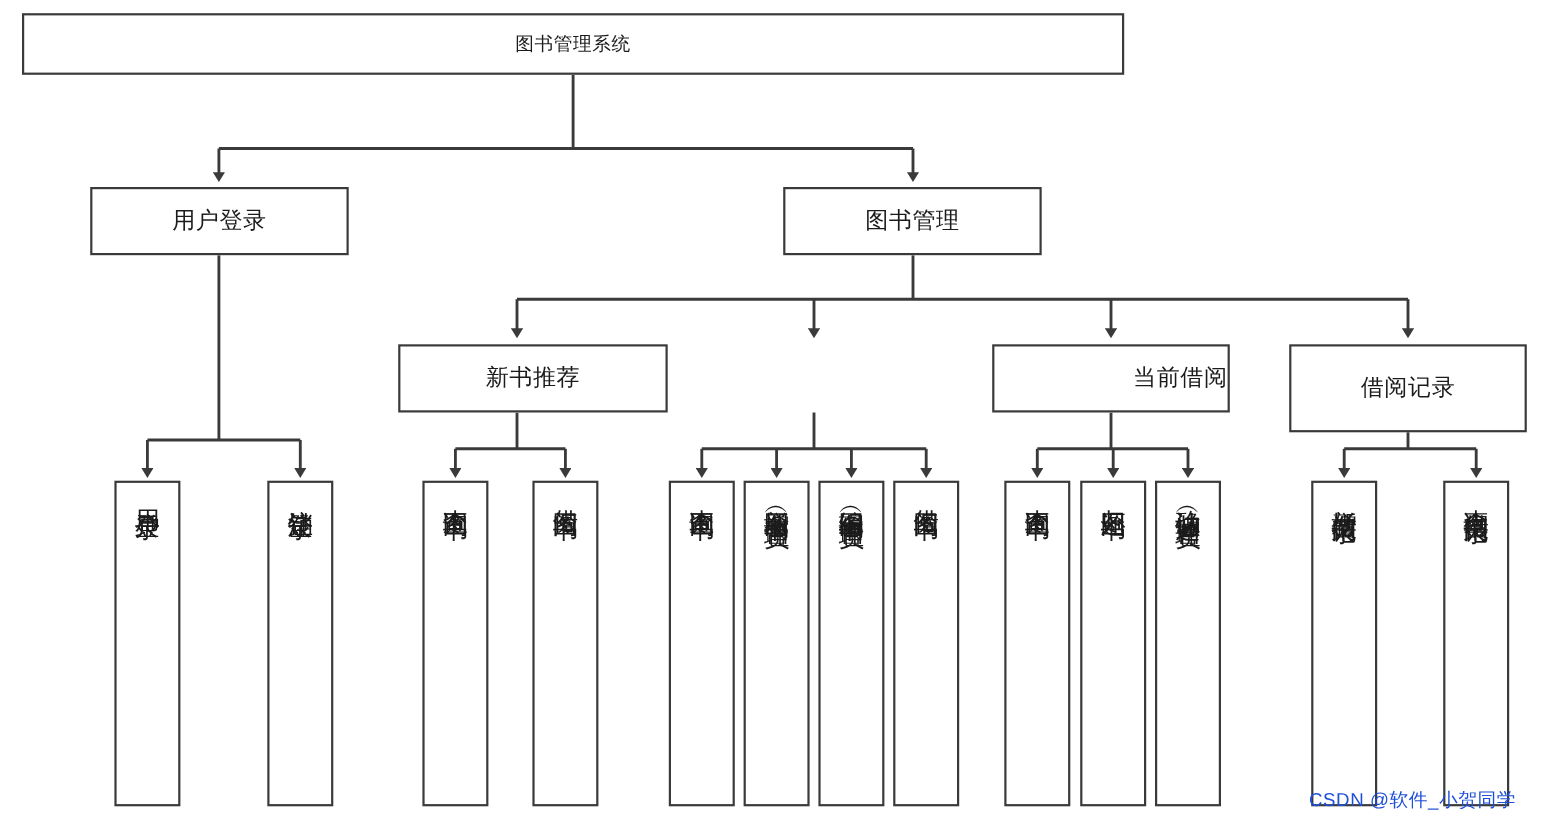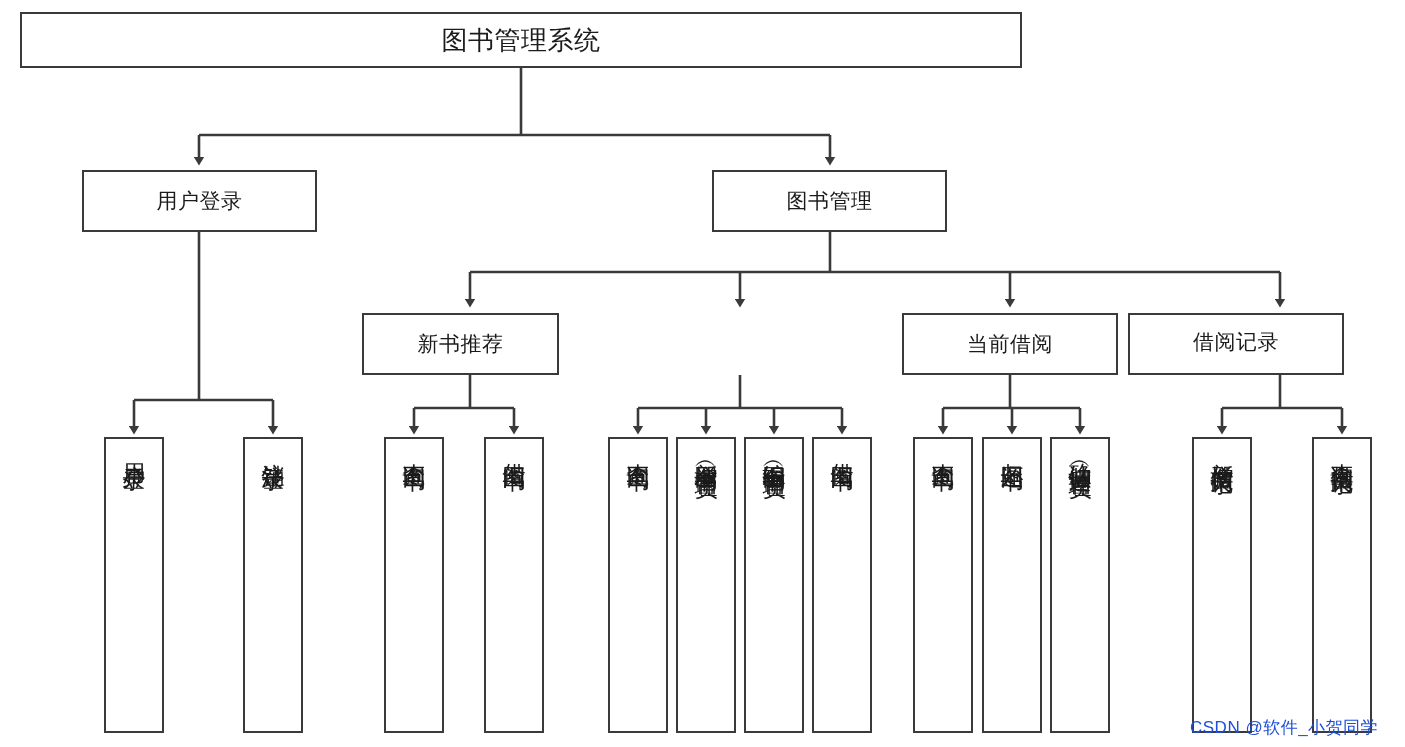--- a/index.html
+++ b/index.html
@@ -42,21 +42,21 @@
     text-align: center;
     line-height: 1.18;
     white-space: pre-line;
   }
   
   .node.h .label {
     font-size: 21px;
     letter-spacing: 0.5px;
   }
   .node.root .label {
-    font-size: 26px;
+    font-size: 17px;
   }
   
   .node.v {
     align-items: flex-start;
     padding-top: 6px;
   }
   .node.v .label {
     writing-mode: vertical-rl;
     text-orientation: upright;
     font-size: 23px;
@@ -131,27 +131,27 @@
     <span class="label">图书管理系统</span>
   </div>
 
   <div class="node h" style="left:82px; top:170px; width:235px; height:62px;">
     <span class="label">用户登录</span>
   </div>
   <div class="node h" style="left:712px; top:170px; width:235px; height:62px;align-items:center;">
     <span class="label">图书管理</span>
   </div>
 
-  <div class="node h" style="left:362px; top:313px; width:197px; height:62px;">
+  <div class="node h" style="left:362px; top:313px; width:245px; height:62px;">
     <span class="label">新书推荐</span>
   </div>
-  <div class="node h" style="left:902px; top:313px; width:216px; height:62px;">
+  <div class="node h" style="left:902px; top:313px; width:216px; height:62px;justify-content:flex-end;">
     <span class="label">当前借阅</span>
   </div>
-  <div class="node h" style="left:1128px; top:313px; width:216px; height:62px;font-family:Liberation Mono, monospace;">
+  <div class="node h" style="left:1172px; top:313px; width:216px; height:80px;">
     <span class="label">借阅记录</span>
   </div>
 
   <div class="node v" style="left:104px; top:437px; width:60px; height:296px;">
     <span class="label">用户登录</span>
   </div>
   <div class="node v" style="left:243px; top:437px; width:60px; height:296px;">
     <span class="label">注销登录</span>
   </div>
 

